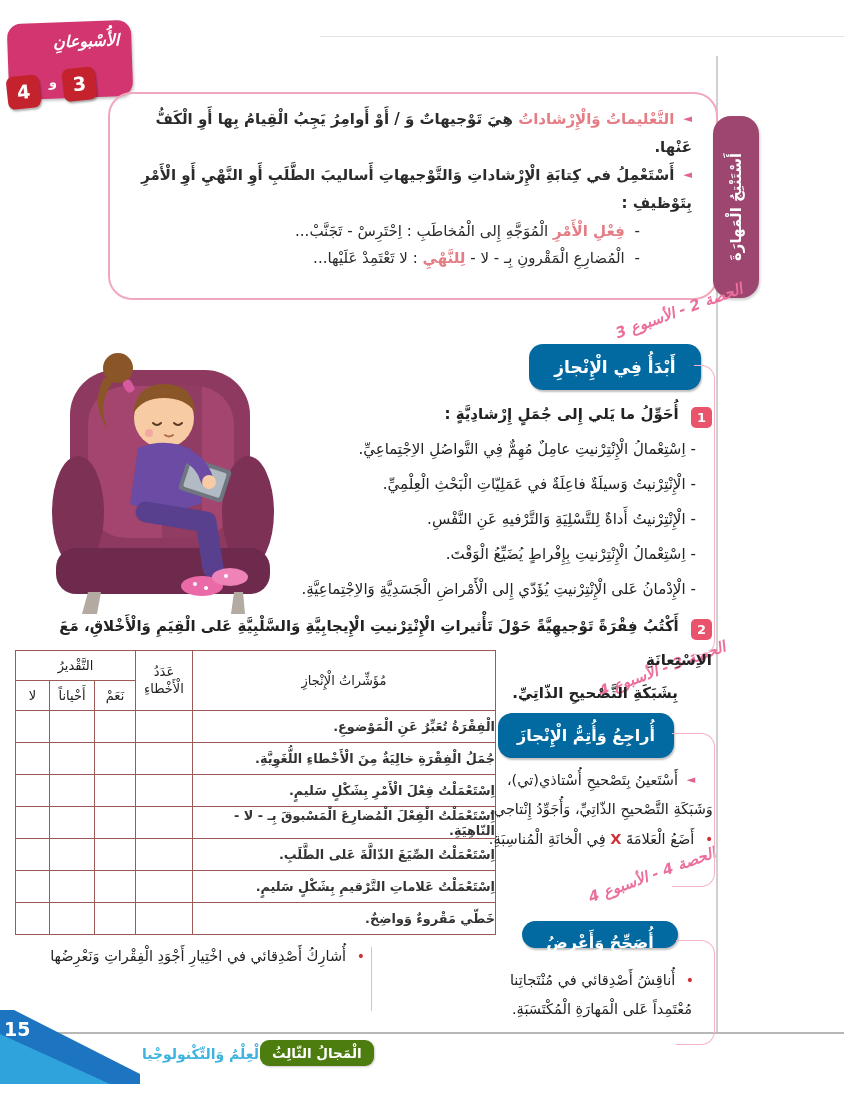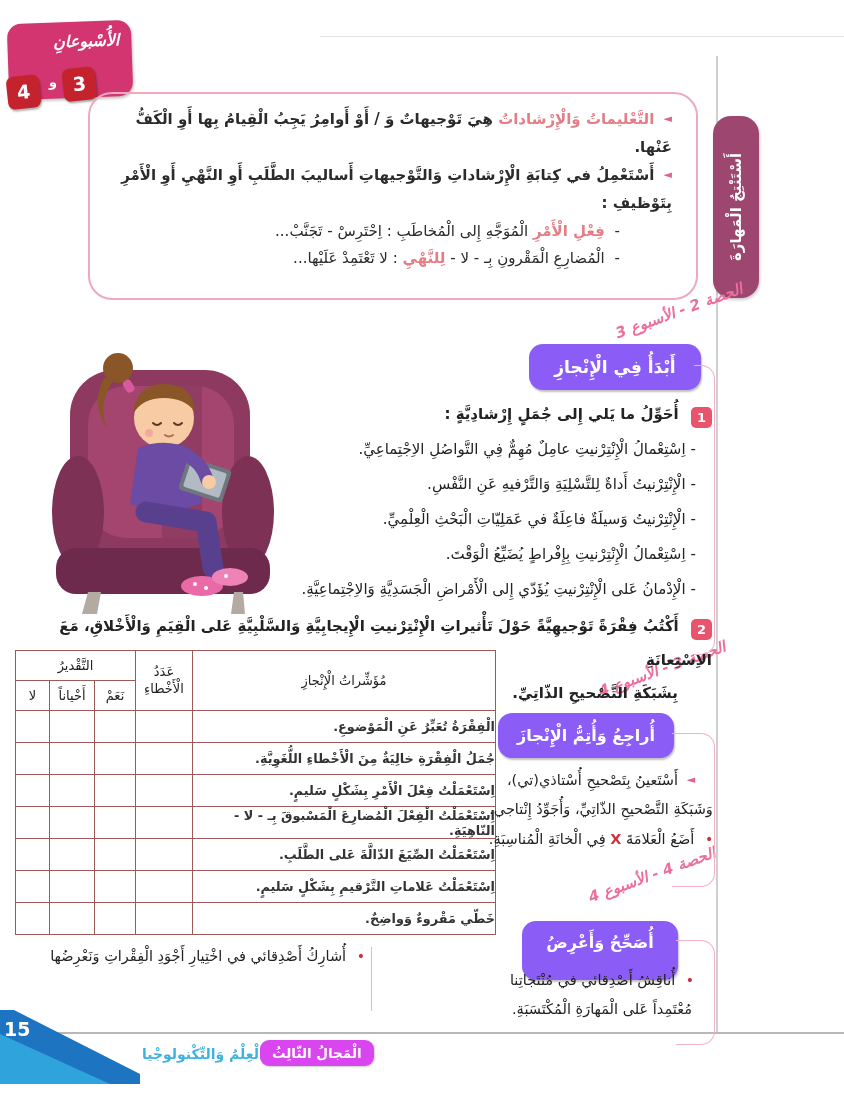--- a/index.html
+++ b/index.html
@@ -18,46 +18,46 @@
   .week-title{position:absolute;right:12px;top:10px;color:#fff;font-size:16px;font-weight:bold;
               font-style:italic;direction:rtl;}
   .numsq{position:absolute;width:33px;height:33px;background:#c4232e;border-radius:7px;color:#fff;
          font-weight:bold;font-size:19px;text-align:center;line-height:33px;
          box-shadow:1px 2px 2px rgba(0,0,0,.3);transform:rotate(-4deg);}
   .sq4{left:-2px;top:52px;}
   .sq3{left:54px;top:46px;}
   .conj{position:absolute;left:40px;top:52px;color:#fff;font-size:13px;font-weight:bold;}
 
   
-  .intro-box{left:88px;top:92px;width:610px;height:208px;border:2px solid #f0a8bc;border-radius:24px;
+  .intro-box{left:108px;top:92px;width:610px;height:208px;border:2px solid #f0a8bc;border-radius:24px;
              direction:rtl;padding:12px 24px 0 12px;box-sizing:border-box;font-size:15px;
              line-height:1.86;color:#2b2b2b;}
   .tri{color:#e0648e;font-size:11px;vertical-align:2px;margin-left:4px;}
   .hl{color:#e47d85;font-weight:bold;}
   .iline{font-weight:bold;}
   .isub{margin-right:52px;}
   .dash{margin-left:5px;}
 
   
   .ribbon{left:713px;top:116px;width:46px;height:182px;background:#9c4670;border-radius:18px;
           display:flex;align-items:center;justify-content:center;box-shadow:1px 2px 3px rgba(0,0,0,.2);}
   .ribbon span{transform:rotate(-90deg);white-space:nowrap;color:#fff;font-weight:bold;font-size:15px;direction:rtl;}
 
   
   .note{color:#ec6e9d;font-size:15px;font-style:italic;font-weight:bold;direction:rtl;white-space:nowrap;}
   .note1{left:612px;top:302px;transform:rotate(-20deg);}
   .note2{left:595px;top:660px;transform:rotate(-20deg);}
   .note3{left:585px;top:866px;transform:rotate(-20deg);}
 
   
-  .sec-head{background:#8b5cf6;border-radius:14px;color:#fff;font-weight:bold;text-align:center;
+  .sec-head{background:#0369a1;border-radius:14px;color:#fff;font-weight:bold;text-align:center;
             direction:rtl;box-shadow:1px 2px 2px rgba(0,0,0,.25);}
   .head1{left:529px;top:344px;width:172px;height:46px;line-height:46px;font-size:17px;}
   .head2{left:498px;top:713px;width:176px;height:45px;line-height:45px;font-size:16px;}
-  .head3{left:522px;top:921px;width:156px;height:59px;line-height:43px;font-size:16px;}
+  .head3{left:522px;top:921px;width:156px;height:27px;line-height:43px;font-size:16px;}
 
   
   .bracket{border:1.5px solid #f2b3c6;border-left:none;border-radius:0 14px 14px 0;}
   .br1{left:694px;top:365px;width:20px;height:288px;}
   .br2{left:672px;top:733px;width:42px;height:152px;}
   .br3{left:676px;top:940px;width:38px;height:103px;}
 
   
   .sec1-content{left:18px;top:396px;width:694px;direction:rtl;font-size:15px;color:#222;}
   .task{height:36px;line-height:36px;font-weight:bold;}
@@ -89,21 +89,21 @@
   .rdot{color:#cf3339;margin-left:6px;font-size:14px;}
   .xred{color:#cf3339;font-weight:bold;}
 
   .share{left:30px;top:942px;width:335px;direction:rtl;font-size:14.5px;color:#222;line-height:2.05;}
   .share .l2{text-align:center;padding-left:40px;}
   .divider{left:371px;top:947px;width:0;height:64px;border-left:1.5px solid #f2b3c6;}
 
   
   .pagenum{left:4px;top:1018px;color:#fff;font-weight:bold;font-size:19px;z-index:3;}
   .subject{left:142px;top:1046px;color:#3fb3e0;font-weight:bold;font-size:14px;direction:rtl;}
-  .domain-badge{left:260px;top:1040px;background:#d946ef;border-radius:9px;color:#fff;font-weight:bold;
+  .domain-badge{left:260px;top:1040px;background:#4d7c0f;border-radius:9px;color:#fff;font-weight:bold;
                 font-size:13.5px;padding:5px 12px;direction:rtl;box-shadow:1px 1px 2px rgba(0,0,0,.2);}
 </style>
 </head>
 <body>
 
 <div class="page">
 
   <div class="abs scan-top"></div>
   <div class="abs edge-v"></div>
   <div class="abs edge-h"></div>
@@ -181,22 +181,22 @@
 
   <div class="abs sec-head head1">أَبْدَأُ فِي الْإِنْجازِ</div>
   <div class="abs bracket br1"></div>
 
   <div class="abs sec1-content">
     <div class="task">
       <span class="numbadge">1</span>
       <span>أُحَوِّلُ ما يَلي إِلى جُمَلٍ إِرْشادِيَّةٍ :</span>
     </div>
     <div class="ditem"><span class="dash">-</span><span>اِسْتِعْمالُ الْإِنْتِرْنيتِ عامِلٌ مُهِمٌّ فِي التَّواصُلِ الاِجْتِماعِيِّ.</span></div>
+    <div class="ditem"><span class="dash">-</span><span>الْإِنْتِرْنيتُ وَسيلَةٌ فاعِلَةٌ في عَمَلِيّاتِ الْبَحْثِ الْعِلْمِيِّ.</span></div>
     <div class="ditem"><span class="dash">-</span><span>الْإِنْتِرْنيتُ أَداةٌ لِلتَّسْلِيَةِ وَالتَّرْفيهِ عَنِ النَّفْسِ.</span></div>
-    <div class="ditem"><span class="dash">-</span><span>الْإِنْتِرْنيتُ وَسيلَةٌ فاعِلَةٌ في عَمَلِيّاتِ الْبَحْثِ الْعِلْمِيِّ.</span></div>
     <div class="ditem"><span class="dash">-</span><span>اِسْتِعْمالُ الْإِنْتِرْنيتِ بِإِفْراطٍ يُضَيِّعُ الْوَقْتَ.</span></div>
     <div class="ditem"><span class="dash">-</span><span>الْإِدْمانُ عَلى الْإِنْتِرْنيتِ يُؤَدّي إِلى الْأَمْراضِ الْجَسَدِيَّةِ وَالاِجْتِماعِيَّةِ.</span></div>
     <div class="t2line1">
       <span class="numbadge">2</span>
       <span>أَكْتُبُ فِقْرَةً تَوْجيهِيَّةً حَوْلَ تَأْثيراتِ الْإِنْتِرْنيتِ الْإِيجابِيَّةِ وَالسَّلْبِيَّةِ عَلى الْقِيَمِ وَالْأَخْلاقِ، مَعَ الاِسْتِعانَةِ</span>
     </div>
     <div class="t2line2">بِشَبَكَةِ التَّصْحيحِ الذّاتِيِّ.</div>
   </div>
 
   <table class="abs grid" dir="rtl">

